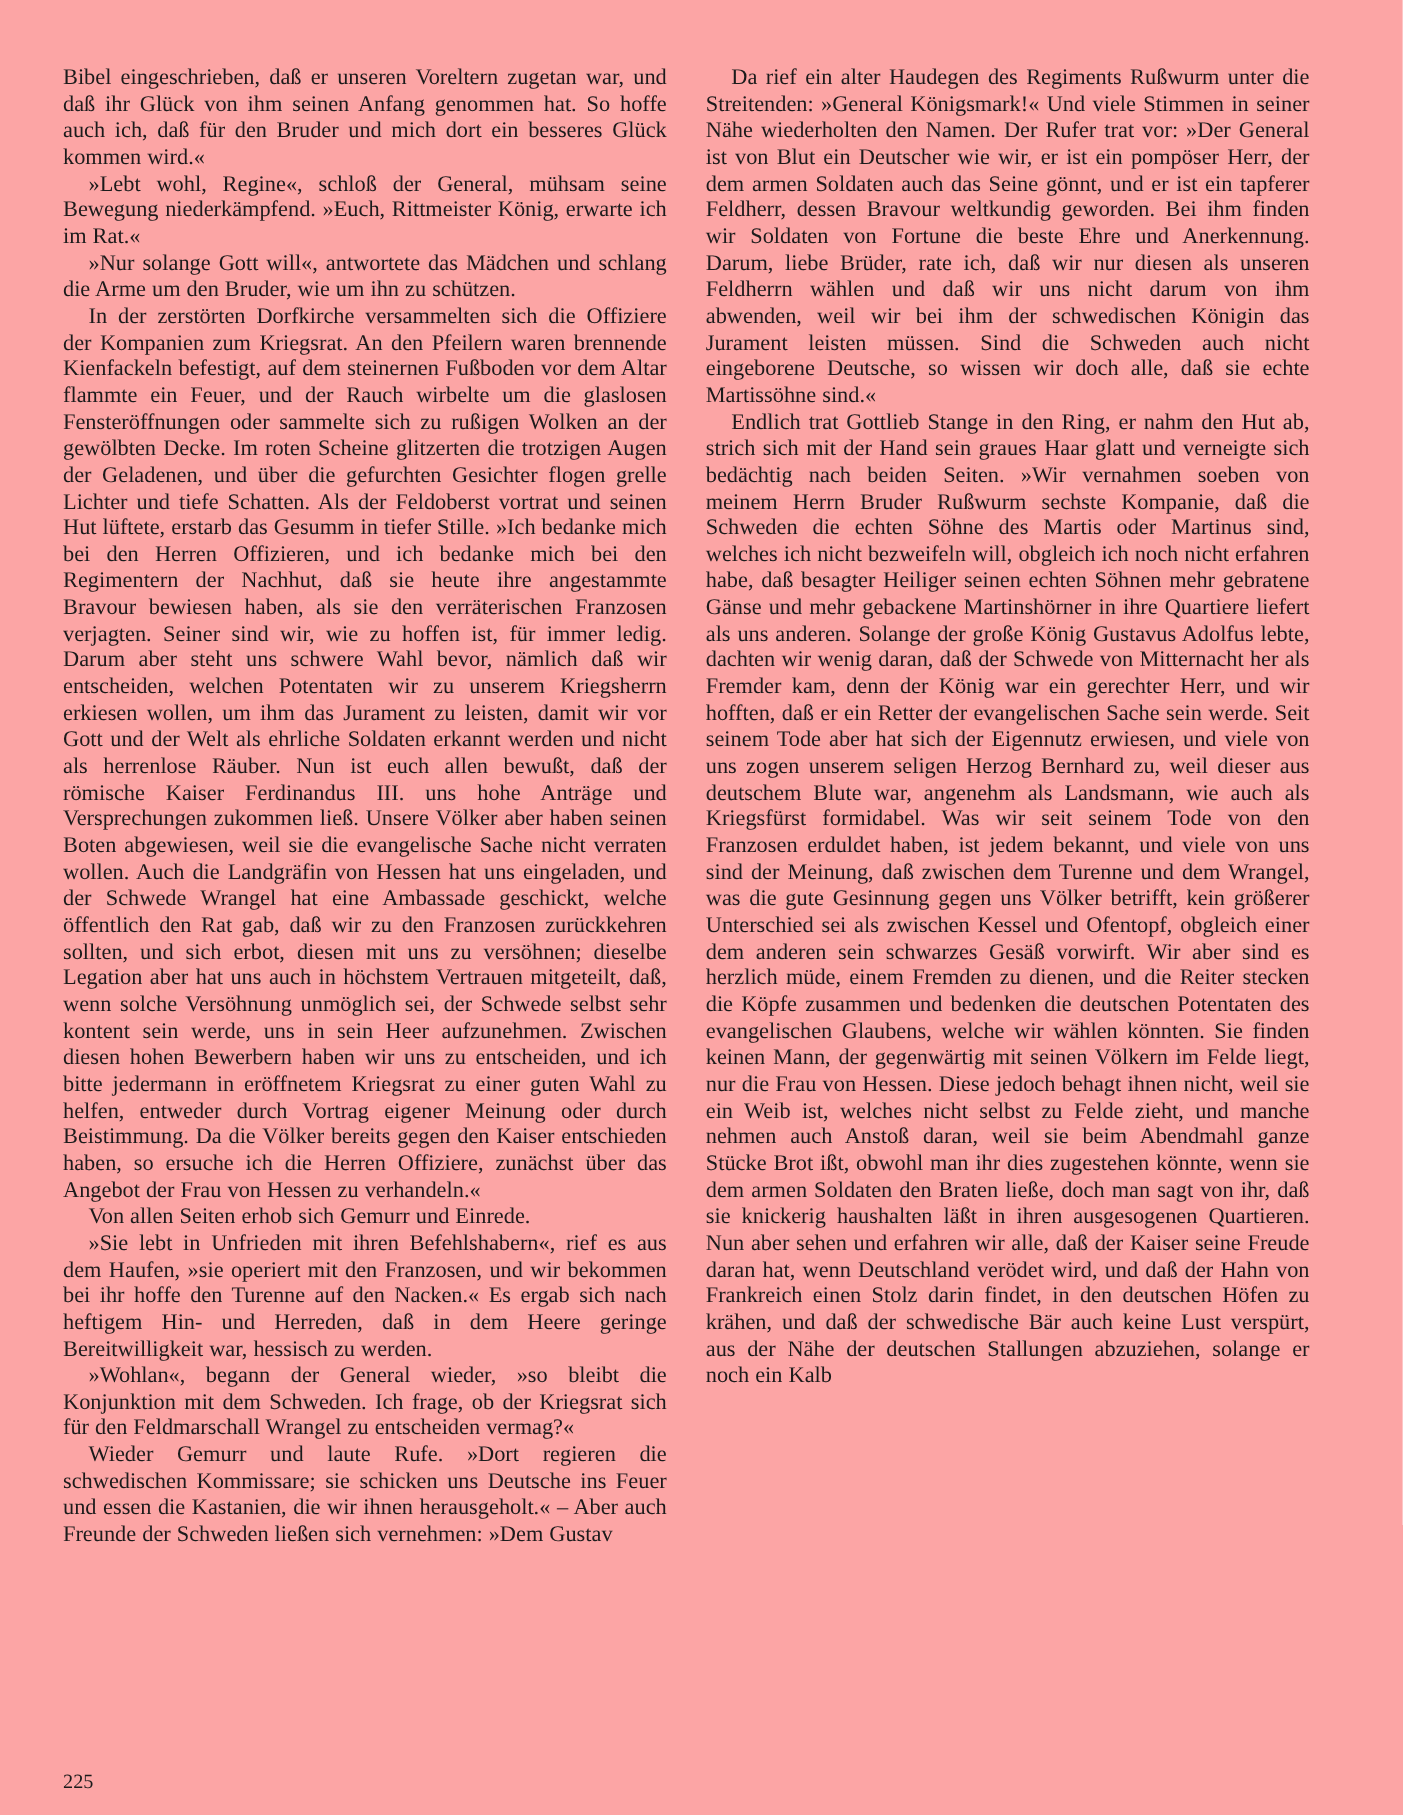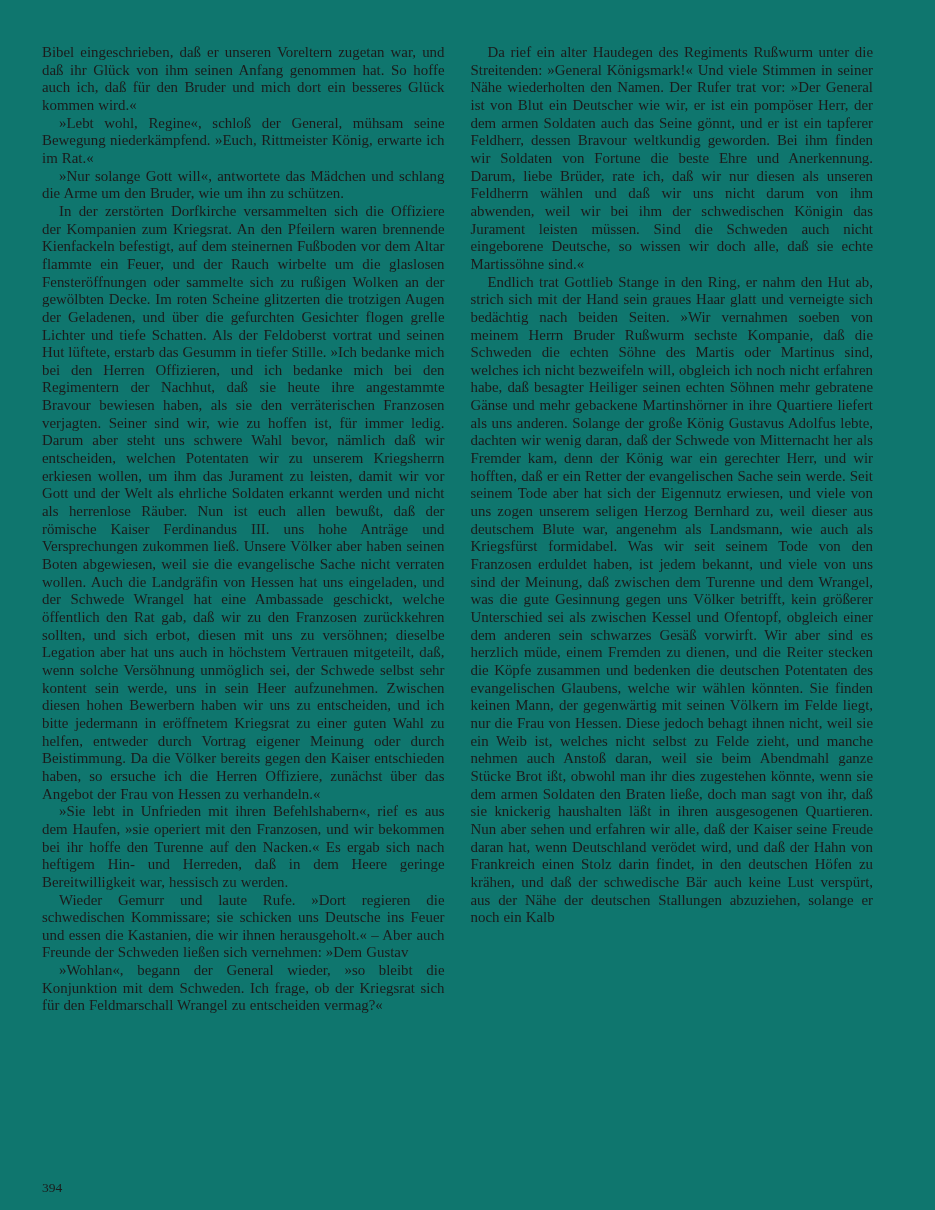--- a/index.html
+++ b/index.html
@@ -13,21 +13,21 @@
     color: #1b1b1b;
     font-family: "Liberation Serif", "DejaVu Serif", serif;
     overflow: hidden;
   }
   .page {
     box-sizing: border-box;
     position: relative;
     width: 935px;
     height: 1210px;
     padding: 44px 62px 40px 42px;
-    background: #0f766e;
+    background: #fca5a5;
   }
   .columns {
     display: flex;
     gap: 26px;
     align-items: flex-start;
   }
   .column {
     flex: 1 1 0;
     font-size: 14.9px;
     line-height: 17.65px;
@@ -53,23 +53,24 @@
 </head>
 <body>
 
 <div class="page">
   <div class="columns">
     <div class="column">
         <p>Bibel eingeschrieben, daß er unseren Voreltern zugetan war, und daß ihr Glück von ihm seinen Anfang genommen hat. So hoffe auch ich, daß für den Bruder und mich dort ein besseres Glück kommen wird.«</p>
         <p class="indent">»Lebt wohl, Regine«, schloß der General, mühsam seine Bewegung niederkämpfend. »Euch, Rittmeister König, erwarte ich im Rat.«</p>
         <p class="indent">»Nur solange Gott will«, antwortete das Mädchen und schlang die Arme um den Bruder, wie um ihn zu schützen.</p>
         <p class="indent">In der zerstörten Dorfkirche versammelten sich die Offiziere der Kompanien zum Kriegsrat. An den Pfeilern waren brennende Kienfackeln befestigt, auf dem steinernen Fußboden vor dem Altar flammte ein Feuer, und der Rauch wirbelte um die glaslosen Fensteröffnungen oder sammelte sich zu rußigen Wolken an der gewölbten Decke. Im roten Scheine glitzerten die trotzigen Augen der Geladenen, und über die gefurchten Gesichter flogen grelle Lichter und tiefe Schatten. Als der Feldoberst vortrat und seinen Hut lüftete, erstarb das Gesumm in tiefer Stille. »Ich bedanke mich bei den Herren Offizieren, und ich bedanke mich bei den Regimentern der Nachhut, daß sie heute ihre angestammte Bravour bewiesen haben, als sie den verräterischen Franzosen verjagten. Seiner sind wir, wie zu hoffen ist, für immer ledig. Darum aber steht uns schwere Wahl bevor, nämlich daß wir entscheiden, welchen Potentaten wir zu unserem Kriegsherrn erkiesen wollen, um ihm das Jurament zu leisten, damit wir vor Gott und der Welt als ehrliche Soldaten erkannt werden und nicht als herrenlose Räuber. Nun ist euch allen bewußt, daß der römische Kaiser Ferdinandus III. uns hohe Anträge und Versprechungen zukommen ließ. Unsere Völker aber haben seinen Boten abgewiesen, weil sie die evangelische Sache nicht verraten wollen. Auch die Landgräfin von Hessen hat uns eingeladen, und der Schwede Wrangel hat eine Ambassade geschickt, welche öffentlich den Rat gab, daß wir zu den Franzosen zurückkehren sollten, und sich erbot, diesen mit uns zu versöhnen; dieselbe Legation aber hat uns auch in höchstem Vertrauen mitgeteilt, daß, wenn solche Versöhnung unmöglich sei, der Schwede selbst sehr kontent sein werde, uns in sein Heer aufzunehmen. Zwischen diesen hohen Bewerbern haben wir uns zu entscheiden, und ich bitte jedermann in eröffnetem Kriegsrat zu einer guten Wahl zu helfen, entweder durch Vortrag eigener Meinung oder durch Beistimmung. Da die Völker bereits gegen den Kaiser entschieden haben, so ersuche ich die Herren Offiziere, zunächst über das Angebot der Frau von Hessen zu verhandeln.«</p>
+        <p class="indent">Von allen Seiten erhob sich Gemurr und Einrede.</p>
         <p class="indent">»Sie lebt in Unfrieden mit ihren Befehlshabern«, rief es aus dem Haufen, »sie operiert mit den Franzosen, und wir bekommen bei ihr hoffe den Turenne auf den Nacken.« Es ergab sich nach heftigem Hin- und Herreden, daß in dem Heere geringe Bereitwilligkeit war, hessisch zu werden.</p>
+        <p class="indent">»Wohlan«, begann der General wieder, »so bleibt die Konjunktion mit dem Schweden. Ich frage, ob der Kriegsrat sich für den Feldmarschall Wrangel zu entscheiden vermag?«</p>
         <p class="indent">Wieder Gemurr und laute Rufe. »Dort regieren die schwedischen Kommissare; sie schicken uns Deutsche ins Feuer und essen die Kastanien, die wir ihnen herausgeholt.« – Aber auch Freunde der Schweden ließen sich vernehmen: »Dem Gustav</p>
-        <p class="indent">»Wohlan«, begann der General wieder, »so bleibt die Konjunktion mit dem Schweden. Ich frage, ob der Kriegsrat sich für den Feldmarschall Wrangel zu entscheiden vermag?«</p>
       </div>
     <div class="column">
         <p class="indent">Da rief ein alter Haudegen des Regiments Rußwurm unter die Streitenden: »General Königsmark!« Und viele Stimmen in seiner Nähe wiederholten den Namen. Der Rufer trat vor: »Der General ist von Blut ein Deutscher wie wir, er ist ein pompöser Herr, der dem armen Soldaten auch das Seine gönnt, und er ist ein tapferer Feldherr, dessen Bravour weltkundig geworden. Bei ihm finden wir Soldaten von Fortune die beste Ehre und Anerkennung. Darum, liebe Brüder, rate ich, daß wir nur diesen als unseren Feldherrn wählen und daß wir uns nicht darum von ihm abwenden, weil wir bei ihm der schwedischen Königin das Jurament leisten müssen. Sind die Schweden auch nicht eingeborene Deutsche, so wissen wir doch alle, daß sie echte Martissöhne sind.«</p>
         <p class="indent">Endlich trat Gottlieb Stange in den Ring, er nahm den Hut ab, strich sich mit der Hand sein graues Haar glatt und verneigte sich bedächtig nach beiden Seiten. »Wir vernahmen soeben von meinem Herrn Bruder Rußwurm sechste Kompanie, daß die Schweden die echten Söhne des Martis oder Martinus sind, welches ich nicht bezweifeln will, obgleich ich noch nicht erfahren habe, daß besagter Heiliger seinen echten Söhnen mehr gebratene Gänse und mehr gebackene Martinshörner in ihre Quartiere liefert als uns anderen. Solange der große König Gustavus Adolfus lebte, dachten wir wenig daran, daß der Schwede von Mitternacht her als Fremder kam, denn der König war ein gerechter Herr, und wir hofften, daß er ein Retter der evangelischen Sache sein werde. Seit seinem Tode aber hat sich der Eigennutz erwiesen, und viele von uns zogen unserem seligen Herzog Bernhard zu, weil dieser aus deutschem Blute war, angenehm als Landsmann, wie auch als Kriegsfürst formidabel. Was wir seit seinem Tode von den Franzosen erduldet haben, ist jedem bekannt, und viele von uns sind der Meinung, daß zwischen dem Turenne und dem Wrangel, was die gute Gesinnung gegen uns Völker betrifft, kein größerer Unterschied sei als zwischen Kessel und Ofentopf, obgleich einer dem anderen sein schwarzes Gesäß vorwirft. Wir aber sind es herzlich müde, einem Fremden zu dienen, und die Reiter stecken die Köpfe zusammen und bedenken die deutschen Potentaten des evangelischen Glaubens, welche wir wählen könnten. Sie finden keinen Mann, der gegenwärtig mit seinen Völkern im Felde liegt, nur die Frau von Hessen. Diese jedoch behagt ihnen nicht, weil sie ein Weib ist, welches nicht selbst zu Felde zieht, und manche nehmen auch Anstoß daran, weil sie beim Abendmahl ganze Stücke Brot ißt, obwohl man ihr dies zugestehen könnte, wenn sie dem armen Soldaten den Braten ließe, doch man sagt von ihr, daß sie knickerig haushalten läßt in ihren ausgesogenen Quartieren. Nun aber sehen und erfahren wir alle, daß der Kaiser seine Freude daran hat, wenn Deutschland verödet wird, und daß der Hahn von Frankreich einen Stolz darin findet, in den deutschen Höfen zu krähen, und daß der schwedische Bär auch keine Lust verspürt, aus der Nähe der deutschen Stallungen abzuziehen, solange er noch ein Kalb</p>
       </div>
   </div>
-  <div class="page-number">394</div>
+  <div class="page-number">225</div>
 </div>
 
 </body></html>

